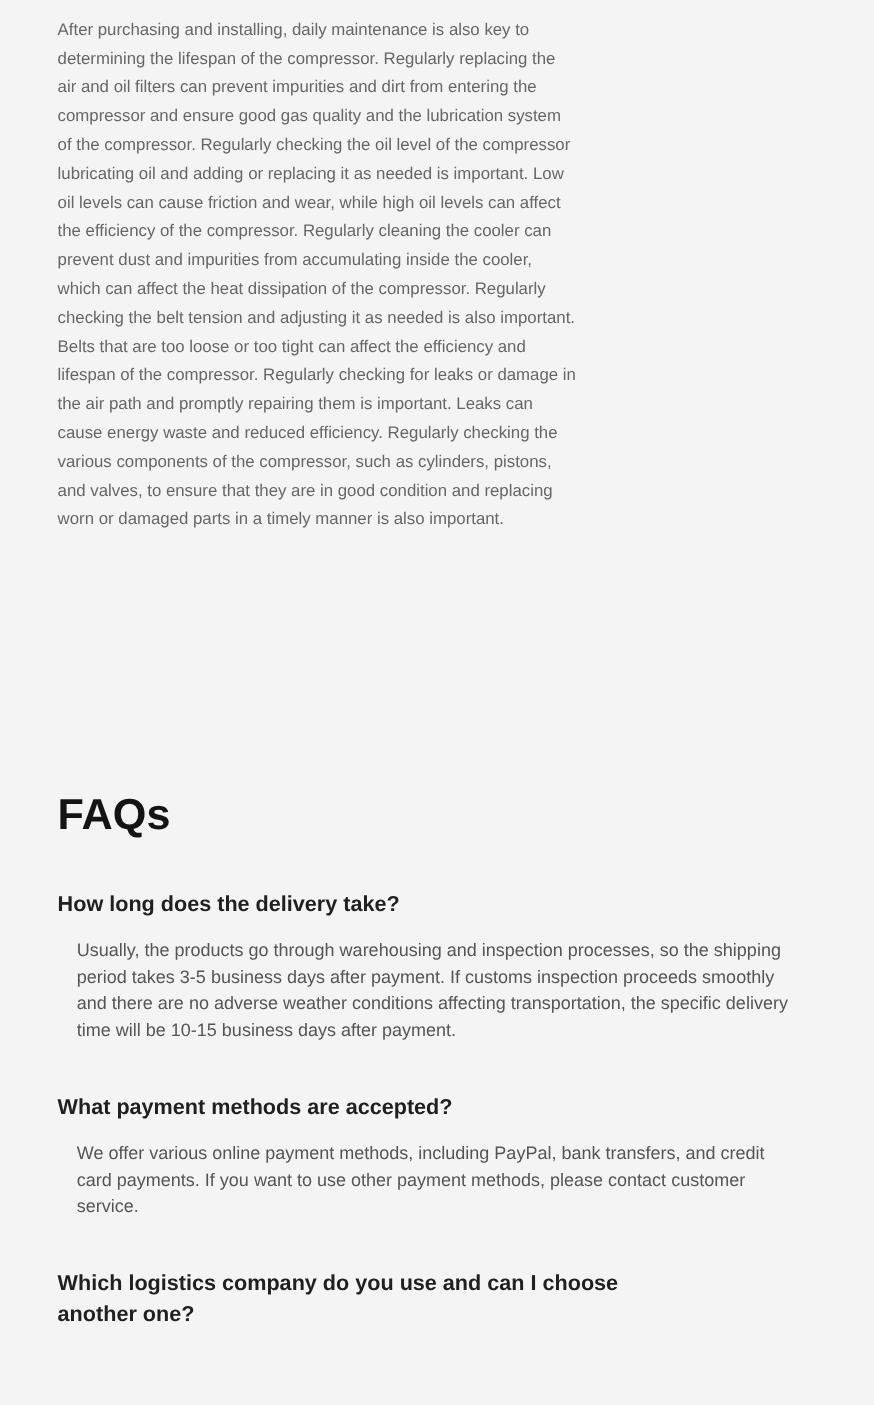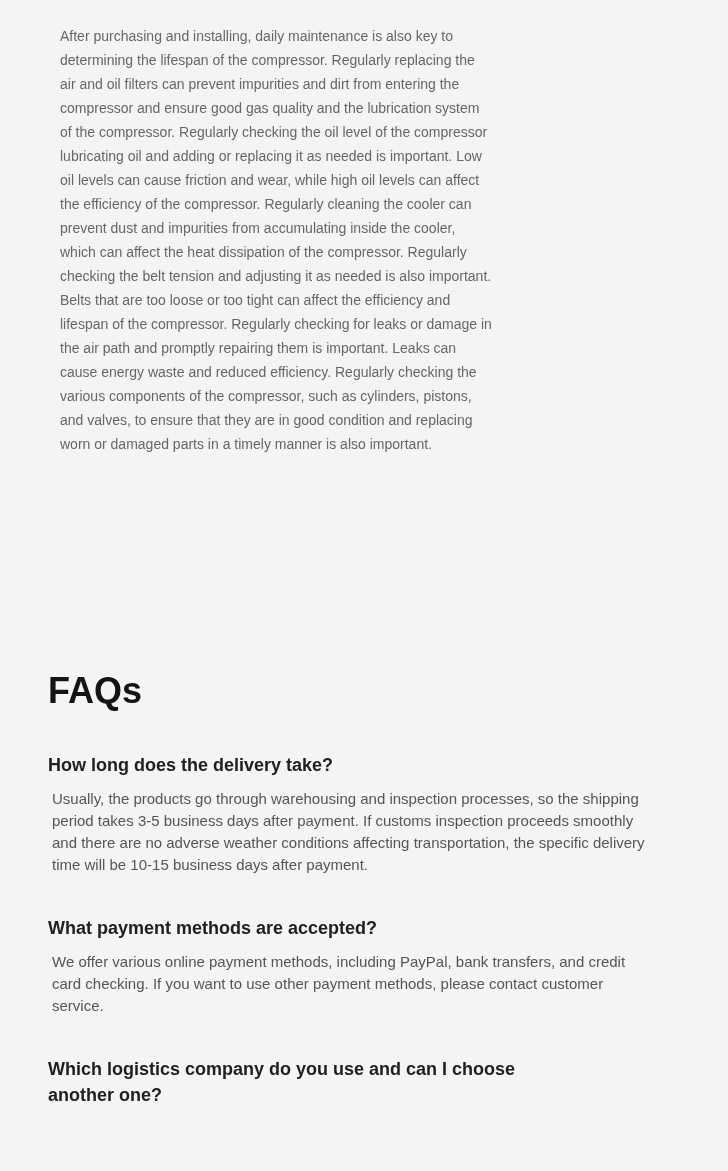--- a/index.html
+++ b/index.html
@@ -9,21 +9,21 @@
   body {
     width: 728px;
     height: 1171px;
     box-sizing: border-box;
     background: #f4f4f4;
     padding: 12px 48px 0 48px;
     font-family: "Liberation Sans", "DejaVu Sans", sans-serif;
     -webkit-font-smoothing: antialiased;
   }
   .description-paragraph {
-    margin: 12px;
+    margin: 0;
     max-width: 432px;
     font-size: 14px;
     line-height: 24px;
     color: #666666;
   }
   .faqs-title {
     margin: 217px 0 44px 0;
     font-size: 36px;
     line-height: 35px;
     font-weight: 700;
@@ -34,21 +34,21 @@
   }
   .faq-question {
     margin: 39px 0 10px 0;
     max-width: 520px;
     font-size: 18px;
     line-height: 26px;
     font-weight: 700;
     color: #202020;
   }
   .faq-answer {
-    margin: 4px;
+    margin: 16px;
     max-width: 594px;
     font-size: 15px;
     line-height: 22px;
     color: #555555;
   }
 </style>
 </head>
 <body>
 
 <main>
@@ -60,21 +60,21 @@
   <section>
     <h2 class="faqs-title">FAQs</h2>
 
     <div class="faq-item">
       <h3 class="faq-question">How long does the delivery take?</h3>
       <p class="faq-answer">Usually, the products go through warehousing and inspection processes, so the shipping period takes 3-5 business days after payment. If customs inspection proceeds smoothly and there are no adverse weather conditions affecting transportation, the specific delivery time will be 10-15 business days after payment.</p>
     </div>
 
     <div class="faq-item">
       <h3 class="faq-question">What payment methods are accepted?</h3>
-      <p class="faq-answer">We offer various online payment methods, including PayPal, bank transfers, and credit card checking. If you want to use other payment methods, please contact customer service.</p>
+      <p class="faq-answer">We offer various online payment methods, including PayPal, bank transfers, and credit card payments. If you want to use other payment methods, please contact customer service.</p>
     </div>
 
     <div class="faq-item">
       <h3 class="faq-question">Which logistics company do you use and can I choose another one?</h3>
     </div>
   </section>
 
 </main>
 
 </body></html>

